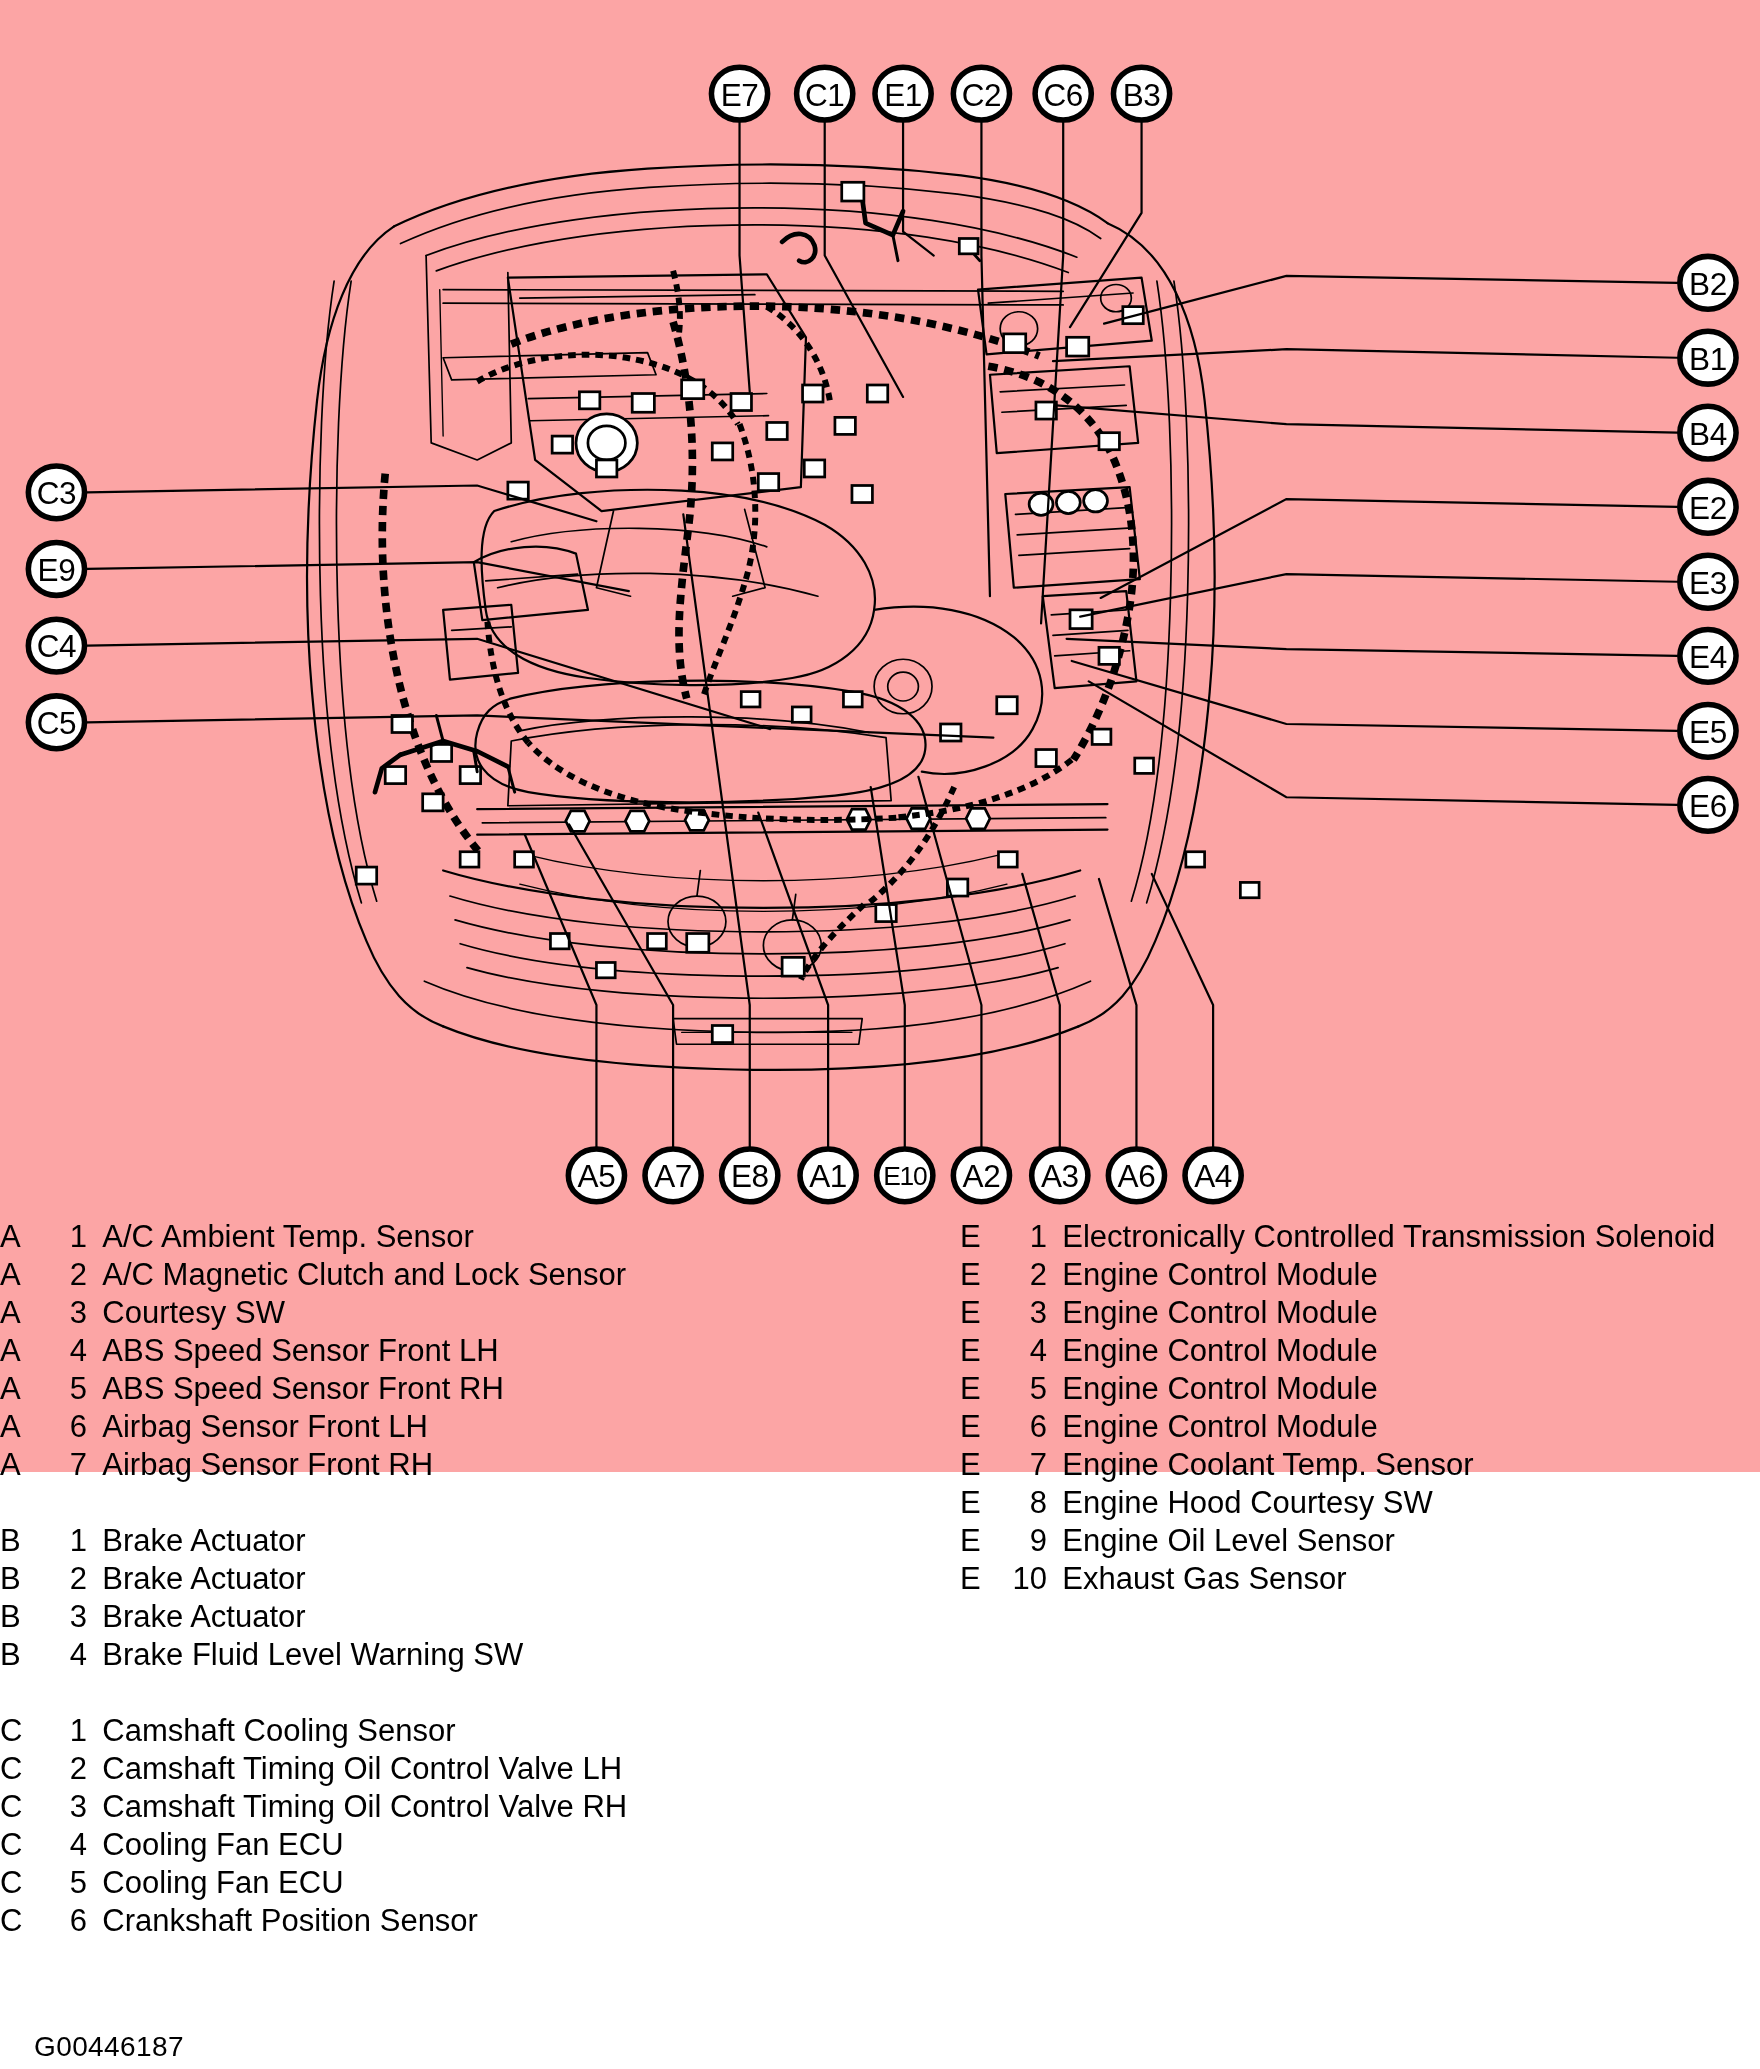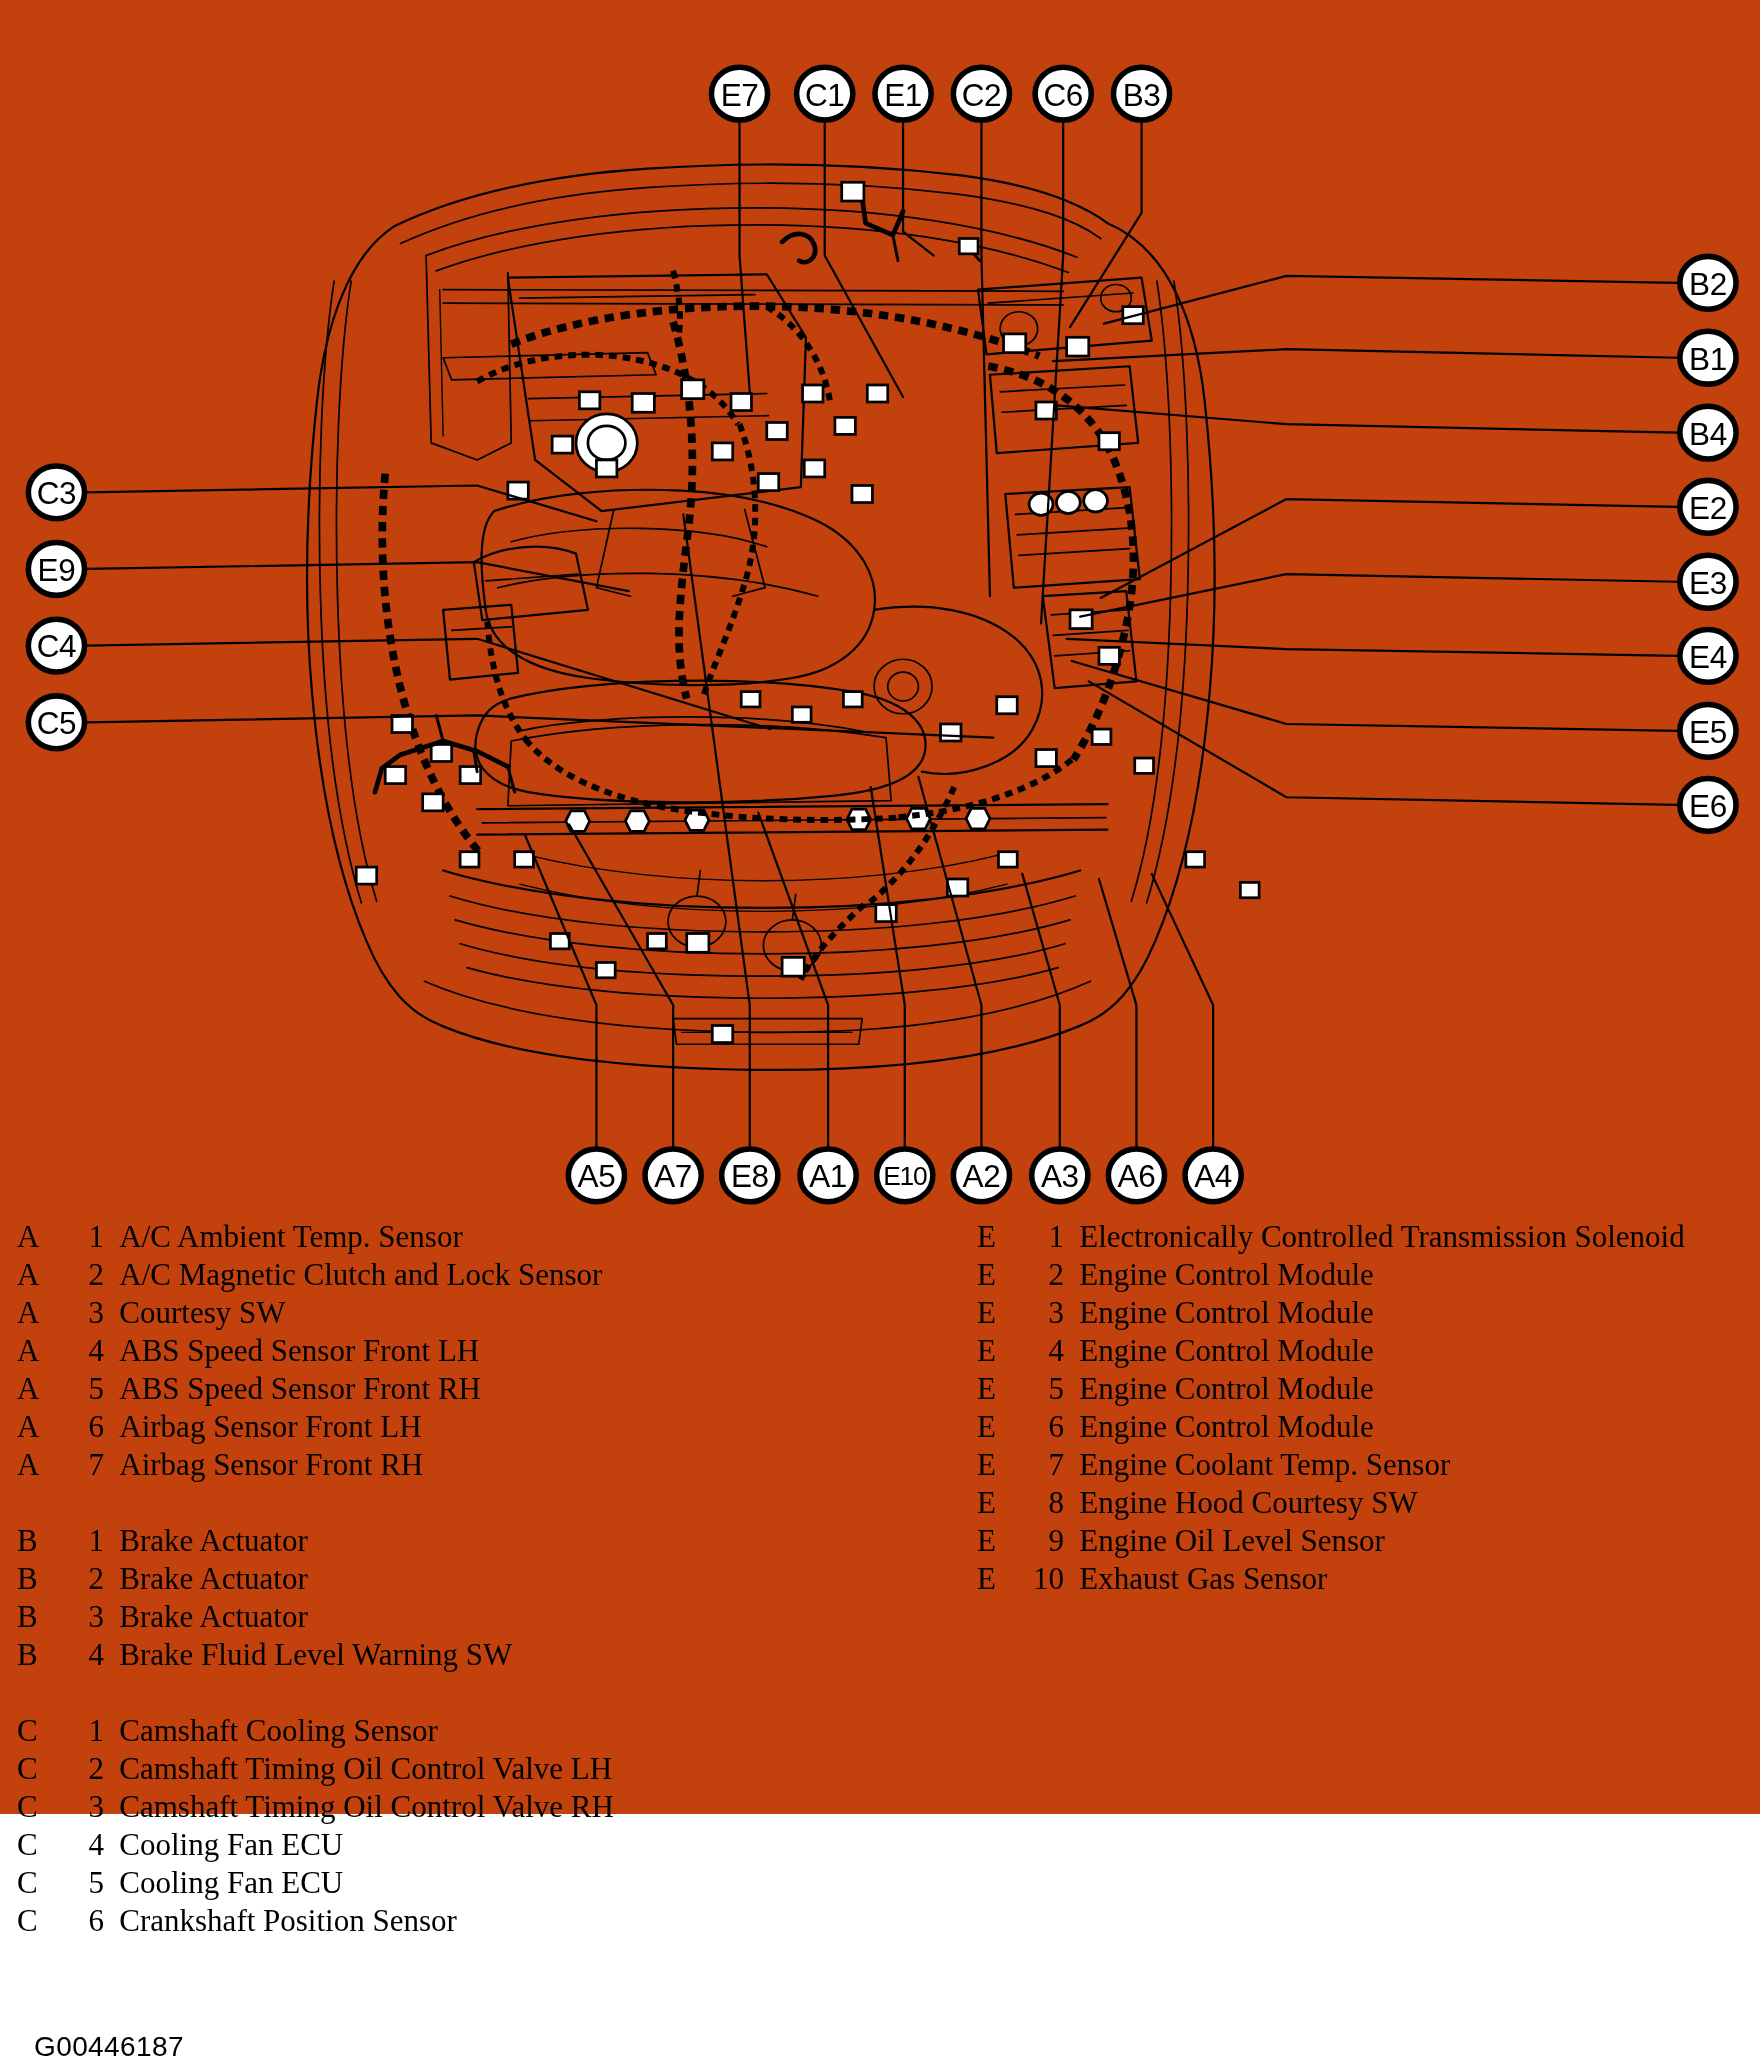--- a/index.html
+++ b/index.html
@@ -4,21 +4,21 @@
 <title>Engine Compartment Connector Location Diagram</title>
 <style>
   html,body{margin:0;padding:0;background:#ffffff;}
   body{
     width:1761px;height:2069px;
     font-family:"Liberation Sans","DejaVu Sans",sans-serif;
     color:#000;
     position:relative;
     overflow:hidden;
   }
-  #sheet{position:relative;width:1761px;height:1814px;background:#c2410c;}
+  #sheet{position:relative;width:1761px;height:1472px;background:#fca5a5;}
 
   
   #diagram-area{position:absolute;left:0;top:0;width:1761px;height:1218px;}
   #diagram-svg{display:block;width:1761px;height:1218px;}
 
   .bub-circle{fill:#ffffff;stroke:#000000;stroke-width:6.5;}
   .bub-text{font-family:"Liberation Sans","DejaVu Sans",sans-serif;
             font-size:37px;text-anchor:middle;dominant-baseline:central;
             fill:#000;letter-spacing:-0.5px;}
   .bub-text.small{font-size:31px;letter-spacing:-1.5px;}
@@ -36,22 +36,21 @@
 
   
   #legend{position:absolute;left:0;top:1218px;width:1761px;height:851px;}
   .legend-col{position:absolute;top:0;}
   #col-left{left:0px;width:886px;}
   #col-right{left:960px;width:841px;}
   .lg-row{
     height:38px;line-height:38px;
     font-size:31px;
     white-space:nowrap;
-    font-family:Liberation Serif, serif;
-    margin-left:17px;
+    font-family:Liberation Sans, sans-serif;
   }
   .lg-row.spacer{height:38px;}
   .lg-grp{display:inline-block;width:36px;}
   .lg-num{display:inline-block;width:51px;text-align:right;padding-right:15.3px;}
   .lg-label{display:inline-block;}
   #figure-code{
     position:absolute;left:34px;top:813px;
     font-size:28px;letter-spacing:0.4px;
     font-family:"Liberation Sans","DejaVu Sans",sans-serif;
   }

